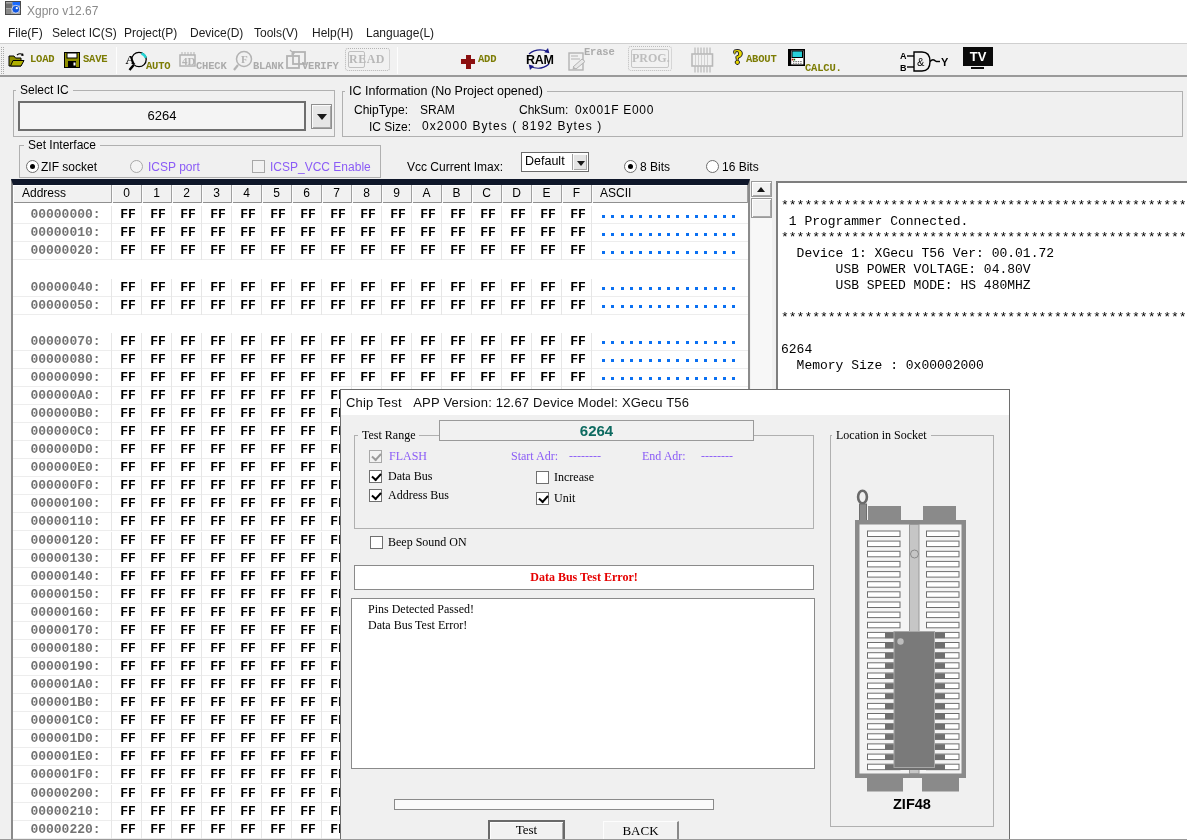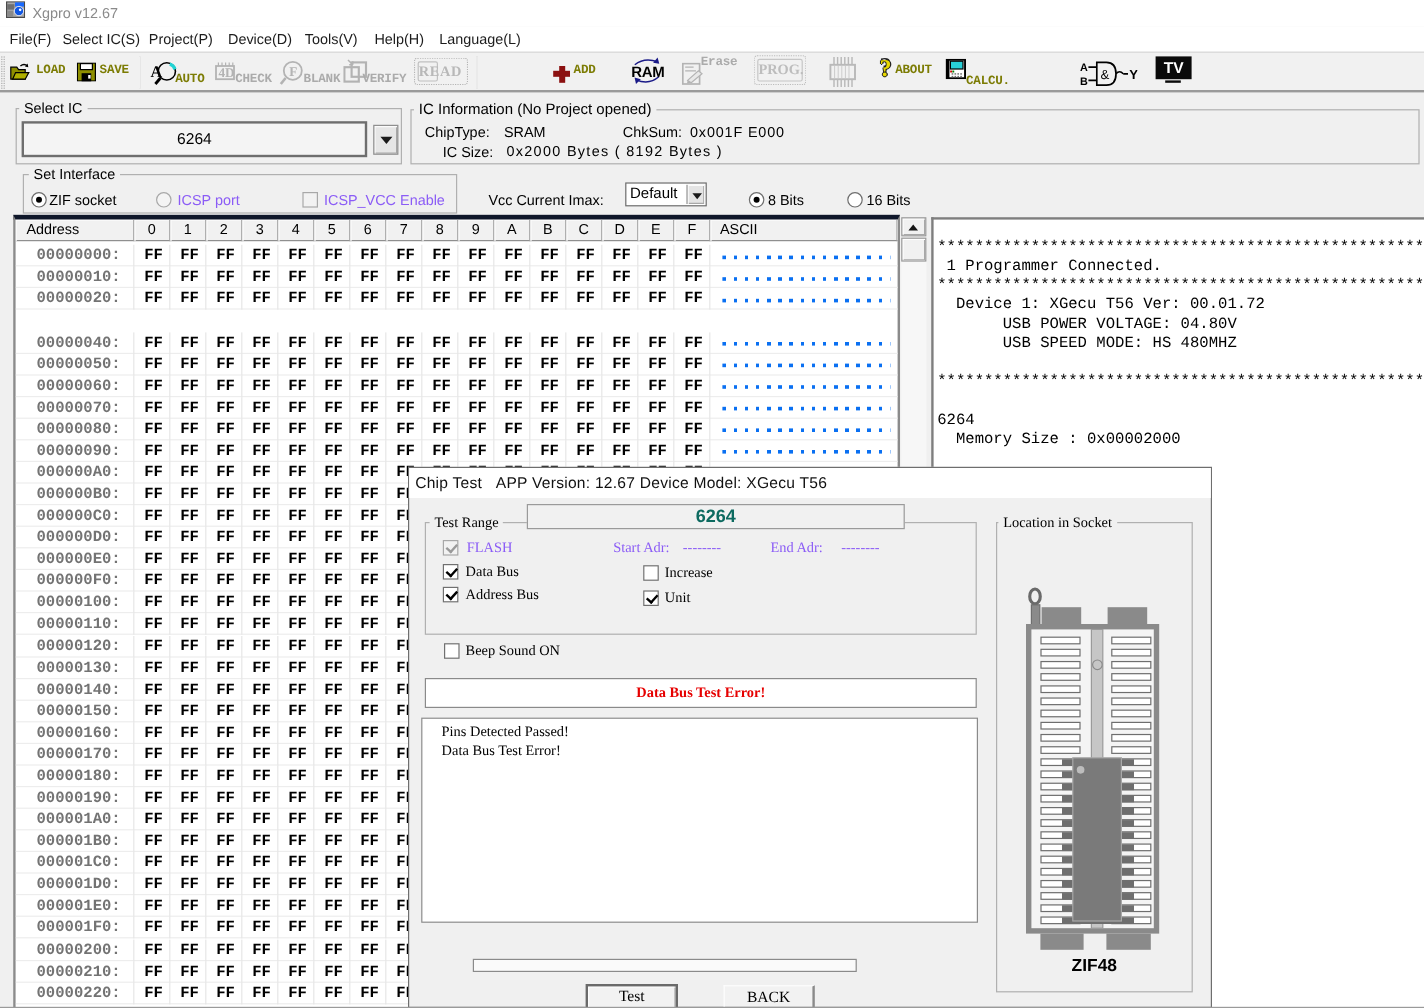--- a/index.html
+++ b/index.html
@@ -28,21 +28,21 @@
 .cb.dis{border-color:#a8a8a8;background:#f2f2f2;}
 .cb.chk:after{content:"";position:absolute;left:2px;top:2px;width:7px;height:4px;border-left:2px solid #000;border-bottom:2px solid #000;transform:rotate(-48deg);}
 .cb.chk.dis:after{border-color:#9a9a9a;}
 .lbl{position:absolute;font-size:12px;white-space:nowrap;}
 .gray{color:#8b5cf6;}
 
 #vcccombo{position:absolute;left:521px;top:152px;width:68px;height:20px;background:#fff;border:1.5px solid #6a6a6a;font-size:12.5px;line-height:17px;padding-left:3px;}
 #vccbtn{position:absolute;left:572px;top:154px;width:15px;height:16px;background:#e4e4e4;border-left:1px solid #9f9f9f;box-shadow:inset 1px 1px 0 #fbfbfb, inset -1px -1px 0 #a7a7a7;}
 #vccbtn:after{content:"";position:absolute;left:4px;top:7px;border-left:4px solid transparent;border-right:4px solid transparent;border-top:5px solid #1a1a1a;}
 
-#table{position:absolute;left:11px;top:179px;width:739px;height:661px;background:#fff;border-left:2px solid #8b8b8b;border-top:4px solid #0f172a;border-right:2px solid #8b8b8b;overflow:hidden;}
+#table{position:absolute;left:11px;top:179px;width:739px;height:661px;background:#fff;border-left:2px solid #8b8b8b;border-top:6px solid #0f172a;border-right:2px solid #8b8b8b;overflow:hidden;}
 #thead{position:absolute;left:0;top:0;width:738px;height:18px;background:#f1f1f1;border-bottom:1px solid #8f8f8f;white-space:nowrap;font-size:12px;}
 #thead span{display:inline-block;height:18px;line-height:17px;text-align:center;border-right:1px solid #9f9f9f;box-shadow:inset 1px 1px 0 #fcfcfc;vertical-align:top;}
 .hA{width:99px;text-align:left!important;padding-left:9px;}
 .hc{width:30px;}
 .hS{width:156px;text-align:left!important;padding-left:8px;}
 .row{position:absolute;left:0;height:18px;line-height:17px;white-space:nowrap;font-family:"Liberation Mono",monospace;font-weight:bold;font-size:13px;border-bottom:1px solid #ededed;}
 .row b,.row i,.row s{display:inline-block;height:18px;vertical-align:top;font-style:normal;text-decoration:none;}
 .a{width:99px;color:#737373;text-align:center;padding-left:7px;border-right:1px solid #e6e6e6;}
 .row i{width:30px;color:#000;text-align:center;padding-left:3px;border-right:1px solid #e6e6e6;}
 .asc{width:157px;position:relative;}
@@ -250,21 +250,20 @@
 <div class="radio" style="left:706px;top:160px;"></div>
 <span class="lbl" style="left:722px;top:160px;">16 Bits</span>
 
 <div id="table">
 <div id="thead"><span class="hA">Address</span><span class="hc">0</span><span class="hc">1</span><span class="hc">2</span><span class="hc">3</span><span class="hc">4</span><span class="hc">5</span><span class="hc">6</span><span class="hc">7</span><span class="hc">8</span><span class="hc">9</span><span class="hc">A</span><span class="hc">B</span><span class="hc">C</span><span class="hc">D</span><span class="hc">E</span><span class="hc">F</span><span class="hS">ASCII</span></div>
 <div class="row" style="top:21.30px"><b class="a">00000000:</b><i>FF</i><i>FF</i><i>FF</i><i>FF</i><i>FF</i><i>FF</i><i>FF</i><i>FF</i><i>FF</i><i>FF</i><i>FF</i><i>FF</i><i>FF</i><i>FF</i><i>FF</i><i>FF</i><s class="asc"></s></div>
 <div class="row" style="top:39.37px"><b class="a">00000010:</b><i>FF</i><i>FF</i><i>FF</i><i>FF</i><i>FF</i><i>FF</i><i>FF</i><i>FF</i><i>FF</i><i>FF</i><i>FF</i><i>FF</i><i>FF</i><i>FF</i><i>FF</i><i>FF</i><s class="asc"></s></div>
 <div class="row" style="top:57.44px"><b class="a">00000020:</b><i>FF</i><i>FF</i><i>FF</i><i>FF</i><i>FF</i><i>FF</i><i>FF</i><i>FF</i><i>FF</i><i>FF</i><i>FF</i><i>FF</i><i>FF</i><i>FF</i><i>FF</i><i>FF</i><s class="asc"></s></div>
 <div class="row" style="top:93.58px"><b class="a">00000040:</b><i>FF</i><i>FF</i><i>FF</i><i>FF</i><i>FF</i><i>FF</i><i>FF</i><i>FF</i><i>FF</i><i>FF</i><i>FF</i><i>FF</i><i>FF</i><i>FF</i><i>FF</i><i>FF</i><s class="asc"></s></div>
 <div class="row" style="top:111.65px"><b class="a">00000050:</b><i>FF</i><i>FF</i><i>FF</i><i>FF</i><i>FF</i><i>FF</i><i>FF</i><i>FF</i><i>FF</i><i>FF</i><i>FF</i><i>FF</i><i>FF</i><i>FF</i><i>FF</i><i>FF</i><s class="asc"></s></div>
-<div class="row" style="top:129.72px"><b class="a">00000060:</b><i>FF</i><i>FF</i><i>FF</i><i>FF</i><i>FF</i><i>FF</i><i>FF</i><i>FF</i><i>FF</i><i>FF</i><i>FF</i><i>FF</i><i>FF</i><i>FF</i><i>FF</i><i>FF</i><s class="asc"></s></div>
 <div class="row" style="top:147.79px"><b class="a">00000070:</b><i>FF</i><i>FF</i><i>FF</i><i>FF</i><i>FF</i><i>FF</i><i>FF</i><i>FF</i><i>FF</i><i>FF</i><i>FF</i><i>FF</i><i>FF</i><i>FF</i><i>FF</i><i>FF</i><s class="asc"></s></div>
 <div class="row" style="top:165.86px"><b class="a">00000080:</b><i>FF</i><i>FF</i><i>FF</i><i>FF</i><i>FF</i><i>FF</i><i>FF</i><i>FF</i><i>FF</i><i>FF</i><i>FF</i><i>FF</i><i>FF</i><i>FF</i><i>FF</i><i>FF</i><s class="asc"></s></div>
 <div class="row" style="top:183.93px"><b class="a">00000090:</b><i>FF</i><i>FF</i><i>FF</i><i>FF</i><i>FF</i><i>FF</i><i>FF</i><i>FF</i><i>FF</i><i>FF</i><i>FF</i><i>FF</i><i>FF</i><i>FF</i><i>FF</i><i>FF</i><s class="asc"></s></div>
 <div class="row" style="top:202.00px"><b class="a">000000A0:</b><i>FF</i><i>FF</i><i>FF</i><i>FF</i><i>FF</i><i>FF</i><i>FF</i><i>FF</i><i>FF</i><i>FF</i><i>FF</i><i>FF</i><i>FF</i><i>FF</i><i>FF</i><i>FF</i><s class="asc"></s></div>
 <div class="row" style="top:220.07px"><b class="a">000000B0:</b><i>FF</i><i>FF</i><i>FF</i><i>FF</i><i>FF</i><i>FF</i><i>FF</i><i>FF</i><i>FF</i><i>FF</i><i>FF</i><i>FF</i><i>FF</i><i>FF</i><i>FF</i><i>FF</i><s class="asc"></s></div>
 <div class="row" style="top:238.14px"><b class="a">000000C0:</b><i>FF</i><i>FF</i><i>FF</i><i>FF</i><i>FF</i><i>FF</i><i>FF</i><i>FF</i><i>FF</i><i>FF</i><i>FF</i><i>FF</i><i>FF</i><i>FF</i><i>FF</i><i>FF</i><s class="asc"></s></div>
 <div class="row" style="top:256.21px"><b class="a">000000D0:</b><i>FF</i><i>FF</i><i>FF</i><i>FF</i><i>FF</i><i>FF</i><i>FF</i><i>FF</i><i>FF</i><i>FF</i><i>FF</i><i>FF</i><i>FF</i><i>FF</i><i>FF</i><i>FF</i><s class="asc"></s></div>
 <div class="row" style="top:274.28px"><b class="a">000000E0:</b><i>FF</i><i>FF</i><i>FF</i><i>FF</i><i>FF</i><i>FF</i><i>FF</i><i>FF</i><i>FF</i><i>FF</i><i>FF</i><i>FF</i><i>FF</i><i>FF</i><i>FF</i><i>FF</i><s class="asc"></s></div>
 <div class="row" style="top:292.35px"><b class="a">000000F0:</b><i>FF</i><i>FF</i><i>FF</i><i>FF</i><i>FF</i><i>FF</i><i>FF</i><i>FF</i><i>FF</i><i>FF</i><i>FF</i><i>FF</i><i>FF</i><i>FF</i><i>FF</i><i>FF</i><s class="asc"></s></div>
 <div class="row" style="top:310.42px"><b class="a">00000100:</b><i>FF</i><i>FF</i><i>FF</i><i>FF</i><i>FF</i><i>FF</i><i>FF</i><i>FF</i><i>FF</i><i>FF</i><i>FF</i><i>FF</i><i>FF</i><i>FF</i><i>FF</i><i>FF</i><s class="asc"></s></div>

